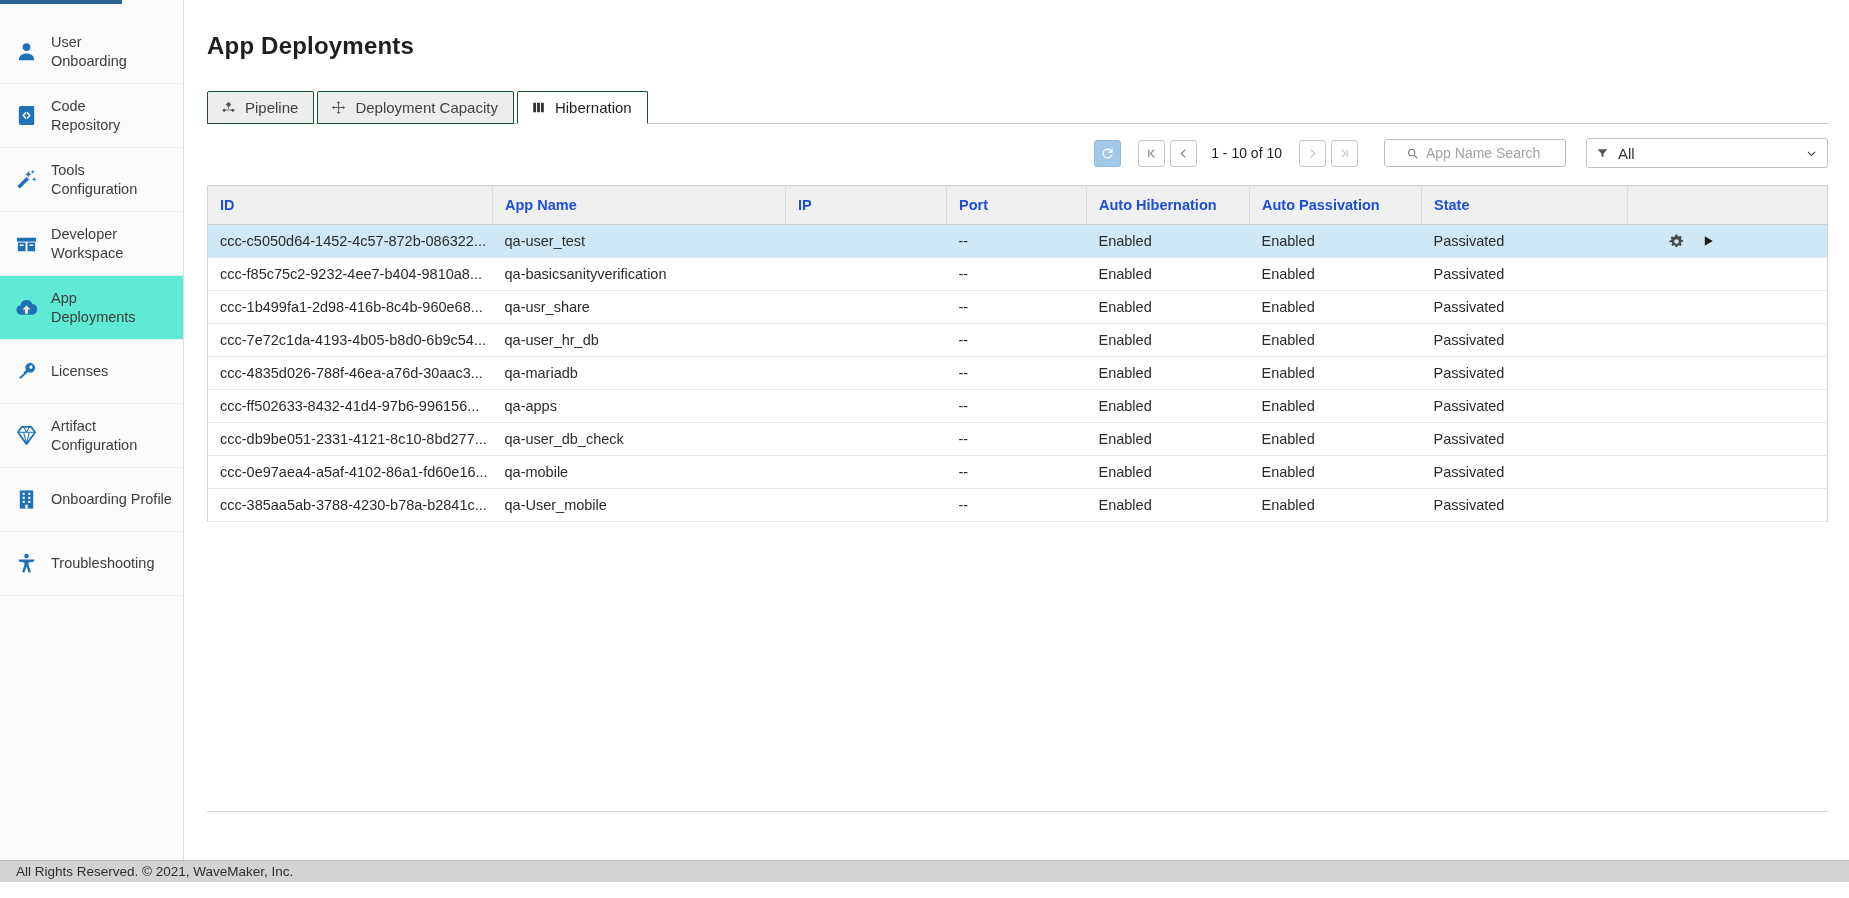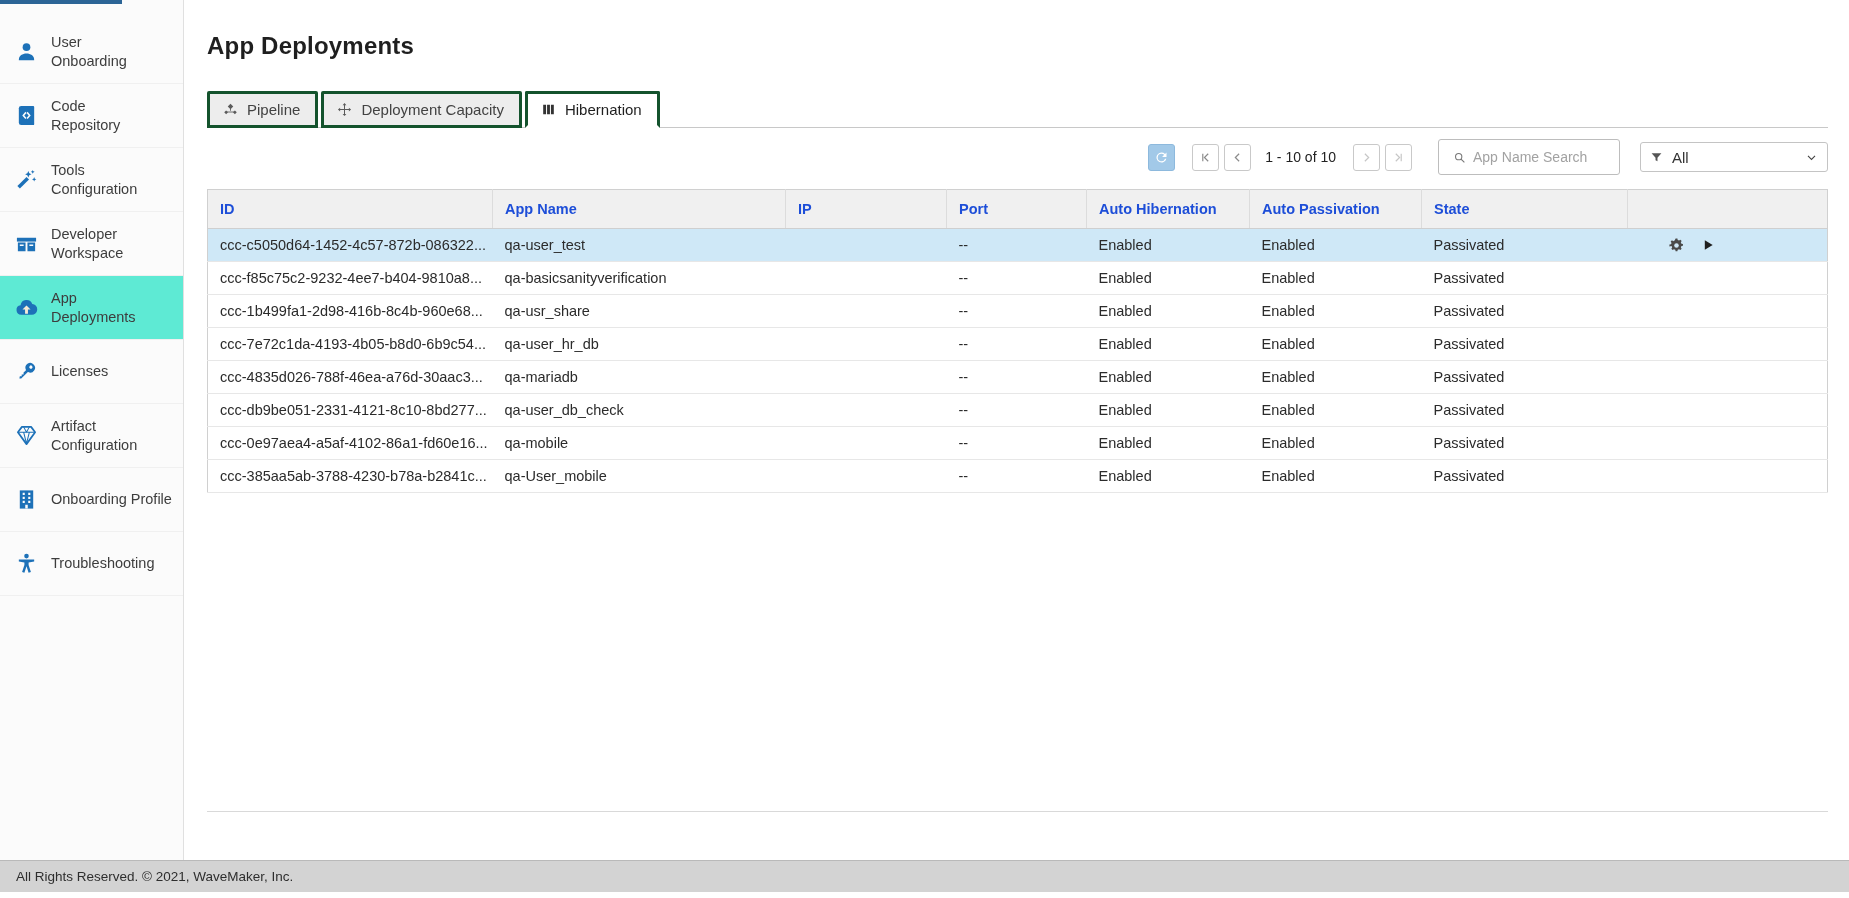--- a/index.html
+++ b/index.html
@@ -47,21 +47,21 @@
     color: #1f1f1f; letter-spacing: .2px;
   }
 
   
   .tabbar { display: flex; margin-top: 30px; border-bottom: 1px solid #c8c8c8; }
   .tab {
     display: flex; align-items: center; gap: 9px;
     padding: 7px 15px 7px 13px;
     font-size: 15px; color: #424242;
     background: #ededed;
-    border: 3px solid #14532d;
+    border: 1px solid #14532d;
     border-radius: 2px 2px 0 0;
     margin-right: 3px;
     position: relative; top: 1px;
     cursor: pointer;
   }
   .tab.active { background: #ffffff; color: #1f1f1f; border-bottom-color: #ffffff; }
   .tab-icon { width: 15px; height: 15px; color: #5a5a5a; }
   .tab.active .tab-icon { color: #333333; }
   .tab-icon svg { width: 100%; height: 100%; fill: currentColor; display: block; }
 
@@ -81,36 +81,36 @@
     background: #a2c9e8; border-color: #8db9dd; color: #ffffff;
     margin-right: 12px;
   }
   .refresh-btn svg { width: 15px; height: 15px; fill: currentColor; }
   .pg-btn { margin-left: 5px; }
   .pg-btn.disabled { color: #c6c6c6; cursor: default; }
   .pg-text { font-size: 14px; color: #222; margin: 0 12px 0 14px; }
 
   .search-box {
     display: flex; align-items: center; gap: 7px;
-    width: 182px; height: 36px;
+    width: 182px; height: 28px;
     border: 1px solid #bdbdbd; border-radius: 3px;
-    padding: 0 14px; background: #fff; margin-left: 26px;
+    padding: 0 21px; background: #fff; margin-left: 26px;
     color: #777;
   }
   .search-box svg { width: 13px; height: 13px; flex: 0 0 13px; }
   .search-box input {
     border: none; outline: none; width: 100%;
     font-family: "Liberation Sans", sans-serif;
     font-size: 14px; color: #333; background: transparent;
   }
   .search-box input::placeholder { color: #a2a2a2; }
 
   .filter-box {
     display: flex; align-items: center; gap: 9px;
-    width: 188px; height: 30px;
+    width: 242px; height: 30px;
     border: 1px solid #c4c4c4; border-radius: 3px;
     padding: 0 9px; background: #fff; margin-left: 20px;
     cursor: pointer;
   }
   .filter-box .funnel { width: 13px; height: 13px; color: #555; flex: 0 0 13px; }
   .filter-box .funnel svg { width: 100%; height: 100%; fill: currentColor; display: block; }
   .filter-label { flex: 1; font-size: 15px; color: #333; }
   .filter-chevron { width: 13px; height: 13px; color: #444; }
   .filter-chevron svg { width: 100%; height: 100%; display: block; }
 
@@ -142,21 +142,21 @@
   .act.gear { color: #4a4a4a; }
   .act.play { color: #1f1f1f; width: 14px; height: 14px; }
 
   .bottom-divider {
     position: absolute; left: 23px; right: 21px; top: 811px;
     border-top: 1px solid #d9d9d9;
   }
 
   
   .footer {
-    height: 32px; background: #d3d3d3; border-top: 1px solid #b9b9b9;
+    height: 22px; background: #d3d3d3; border-top: 1px solid #b9b9b9;
     display: flex; align-items: center; padding-left: 16px;
     font-size: 13.5px; color: #2e2e2e;
   }
 </style>
 </head>
 <body>
 
 <div class="app">
 
   <aside class="sidebar">
@@ -434,20 +434,30 @@
             <td>ccc-4835d026-788f-46ea-a76d-30aac3...</td>
             <td>qa-mariadb</td>
             <td></td>
             <td>--</td>
             <td>Enabled</td>
             <td>Enabled</td>
             <td>Passivated</td>
             <td class="actions"></td>
           </tr>
           <tr>
+            <td>ccc-ff502633-8432-41d4-97b6-996156...</td>
+            <td>qa-apps</td>
+            <td></td>
+            <td>--</td>
+            <td>Enabled</td>
+            <td>Enabled</td>
+            <td>Passivated</td>
+            <td class="actions"></td>
+          </tr>
+          <tr>
             <td>ccc-db9be051-2331-4121-8c10-8bd277...</td>
             <td>qa-user_db_check</td>
             <td></td>
             <td>--</td>
             <td>Enabled</td>
             <td>Enabled</td>
             <td>Passivated</td>
             <td class="actions"></td>
           </tr>
           <tr>

